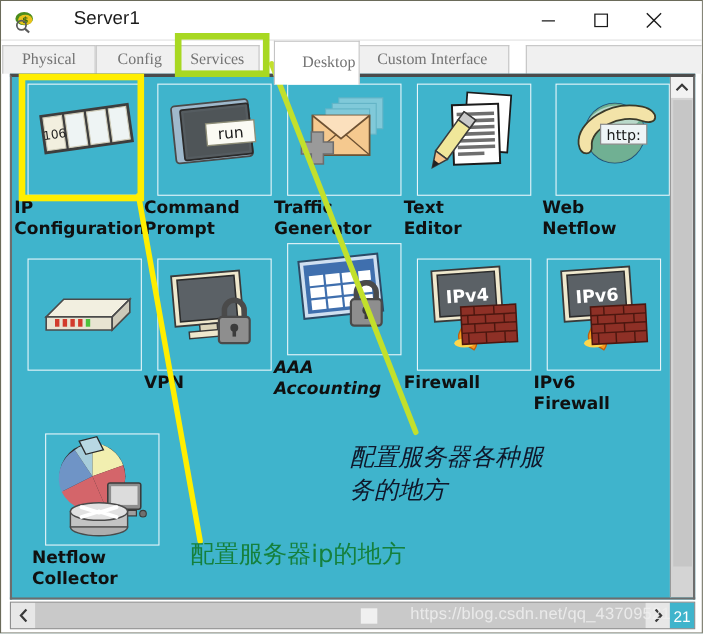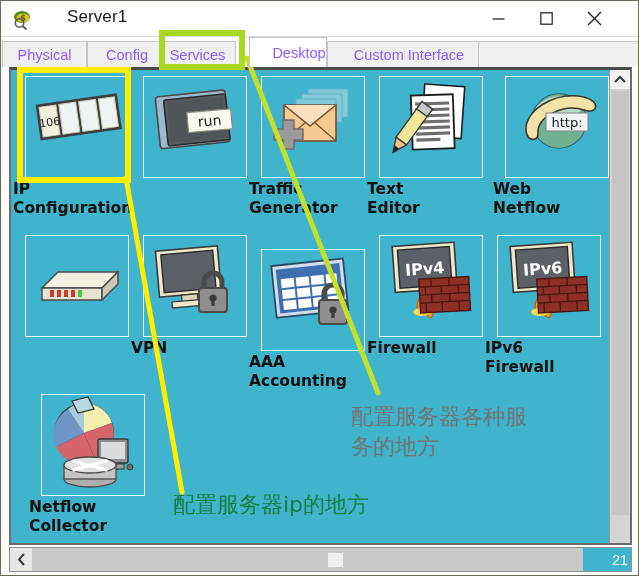--- a/index.html
+++ b/index.html
@@ -78,37 +78,37 @@
     top: 4px;
     height: 26px;
     background: #f0f0f0;
     border: 1px solid #c4c4c4;
     border-bottom: none;
     box-sizing: border-box;
     display: flex;
     align-items: center;
     justify-content: center;
     font-size: 14.5px;
-    color: #8b5cf6;
-    font-family: Liberation Sans, sans-serif;
+    color: #737373;
+    font-family: Liberation Serif, serif;
   }
   .tab.active {
     top: 0;
-    height: 30px;
+    height: 40px;
     background: #ffffff;
     border: 1px solid #c4c4c4;
     border-bottom: none;
     z-index: 3;
     padding-left: 22px;
   }
   #tab-physical  { left: 1px;   width: 85px; }
   #tab-config    { left: 86px;  width: 80px; text-align: center; }
   #tab-services  { left: 158px; width: 77px; }
   #tab-desktop   { left: 248px; width: 78px; }
-  #tab-custom    { left: 326px; width: 152px; padding-left: 12px; }
+  #tab-custom    { left: 310px; width: 152px; padding-left: 12px; }
   #tab-filler {
     position: absolute;
     left: 477px; top: 4px;
     width: 160px; height: 26px;
     background: #f0f0f0;
     border: 1px solid #c4c4c4;
     border-bottom: none;
     border-right: none;
     box-sizing: border-box;
   }
@@ -178,23 +178,24 @@
   }
   .anno-text {
     position: absolute;
     font-family: "DejaVu Sans", sans-serif;
     font-size: 22px;
     line-height: 30px;
     white-space: pre-line;
     font-weight: 400;
   }
   #anno-green-text {
-    left: 351px;
+    left: 318px;
     top: 402px;
-    color: #737373;
+    color: #0f172a;
+    font-style: italic;
   }
   #anno-yellow-text {
     left: 173px;
     top: 490px;
     color: #15803d;
   }
 
   
   #vscroll {
     position: absolute;
@@ -258,21 +259,20 @@
   }
   #hs-corner {
     position: absolute;
     right: 0; top: 0;
     width: 22px; height: 23px;
     background: #3fb4cc;
     color: #ffffff;
     font-size: 14px;
     display: flex; align-items: center; justify-content: center;
     font-family: "Liberation Sans", sans-serif;
-    padding-left: 26px;
   }
   #watermark {
     position: absolute;
     left: 372px; top: 549px;
     font-family: "Liberation Sans", sans-serif;
     font-size: 15px;
     color: #f0f0f0;
     opacity: 0.85;
     letter-spacing: 0.2px;
     white-space: nowrap;
@@ -361,20 +361,22 @@
                 <rect x="14" y="16" width="70" height="52" rx="3" fill="#9fb9cc" stroke="#4a4a4a" stroke-width="1.6"></rect>
                 <rect x="22" y="20" width="62" height="46" rx="2" fill="#555c60" stroke="#2a2a2a" stroke-width="1.6"></rect>
                 <rect x="25" y="23" width="56" height="40" fill="#4f5558"></rect>
               </g>
               <g transform="rotate(-5 62 48)">
                 <rect x="44" y="34" width="44" height="20" fill="#fbfbf4" stroke="#8e8e78" stroke-width="1.2"></rect>
                 <text x="66" y="49" font-size="14" font-family="DejaVu Sans, sans-serif" fill="#1a1a1a" text-anchor="middle">run</text>
               </g>
             </svg>
           </div>
+          <div class="celllabel">Command
+Prompt</div>
         </div>
 
         <div class="cell" style="left:236px; top:0px;">
           <div class="iconbox">
             <svg width="104" height="102" viewBox="0 0 104 102">
               <g opacity="0.45" fill="#cfe4ea" stroke="#8fb4bf" stroke-width="1">
                 <rect x="46" y="12" width="40" height="28"></rect>
                 <rect x="40" y="17" width="40" height="28"></rect>
                 <rect x="34" y="22" width="40" height="28"></rect>
               </g>
@@ -469,21 +471,21 @@
                 <path d="M6 8 v-6 a9 9 0 0 1 18 0 v6" fill="none" stroke="#4a4a4a" stroke-width="5"></path>
                 <rect x="1" y="8" width="28" height="24" rx="3" fill="#8e8e8e" stroke="#4a4a4a" stroke-width="2"></rect>
                 <circle cx="15" cy="18" r="3.6" fill="#3c3c3c"></circle>
                 <rect x="13.4" y="18" width="3.2" height="8" fill="#3c3c3c"></rect>
               </g>
             </svg>
           </div>
           <div class="celllabel">VPN</div>
         </div>
 
-        <div class="cell" style="left:236px; top:173px;">
+        <div class="cell" style="left:236px; top:145px;font-style:italic;">
           <div class="iconbox">
             <svg width="104" height="102" viewBox="0 0 104 102">
               <g transform="rotate(-6 50 40)">
                 <rect x="12" y="12" width="72" height="52" fill="#cfdff0" stroke="#2c4a66" stroke-width="1.8"></rect>
                 <rect x="16" y="16" width="64" height="44" fill="#3f6fae"></rect>
                 <g fill="#ffffff">
                   <rect x="20" y="26" width="13" height="9"></rect>
                   <rect x="35" y="26" width="13" height="9"></rect>
                   <rect x="50" y="26" width="13" height="9"></rect>
                   <rect x="65" y="26" width="11" height="9"></rect>
@@ -635,20 +637,21 @@
       <div id="hs-thumb"></div>
     </div>
     <div id="hs-right">
       <svg width="9" height="13" viewBox="0 0 9 13">
           <path d="M2 1 L7 6.5 L2 12" fill="none" stroke="#3a3a3a" stroke-width="2"></path>
         </svg>
     </div>
     <div id="hs-corner">21</div>
   </div>
 
+  <div id="watermark">https://blog.csdn.net/qq_43709521</div>
 
 </div>
 
 <svg id="overlay">
 
   <rect x="162" y="33" width="80" height="34" fill="none" stroke="#a8d822" stroke-width="6"></rect>
 
   <line x1="247" y1="58" x2="378" y2="393" stroke="#c2e02c" stroke-width="5" stroke-linecap="round"></line>
 
   <rect x="20" y="70" width="108" height="110" fill="none" stroke="#ffee00" stroke-width="6"></rect>

